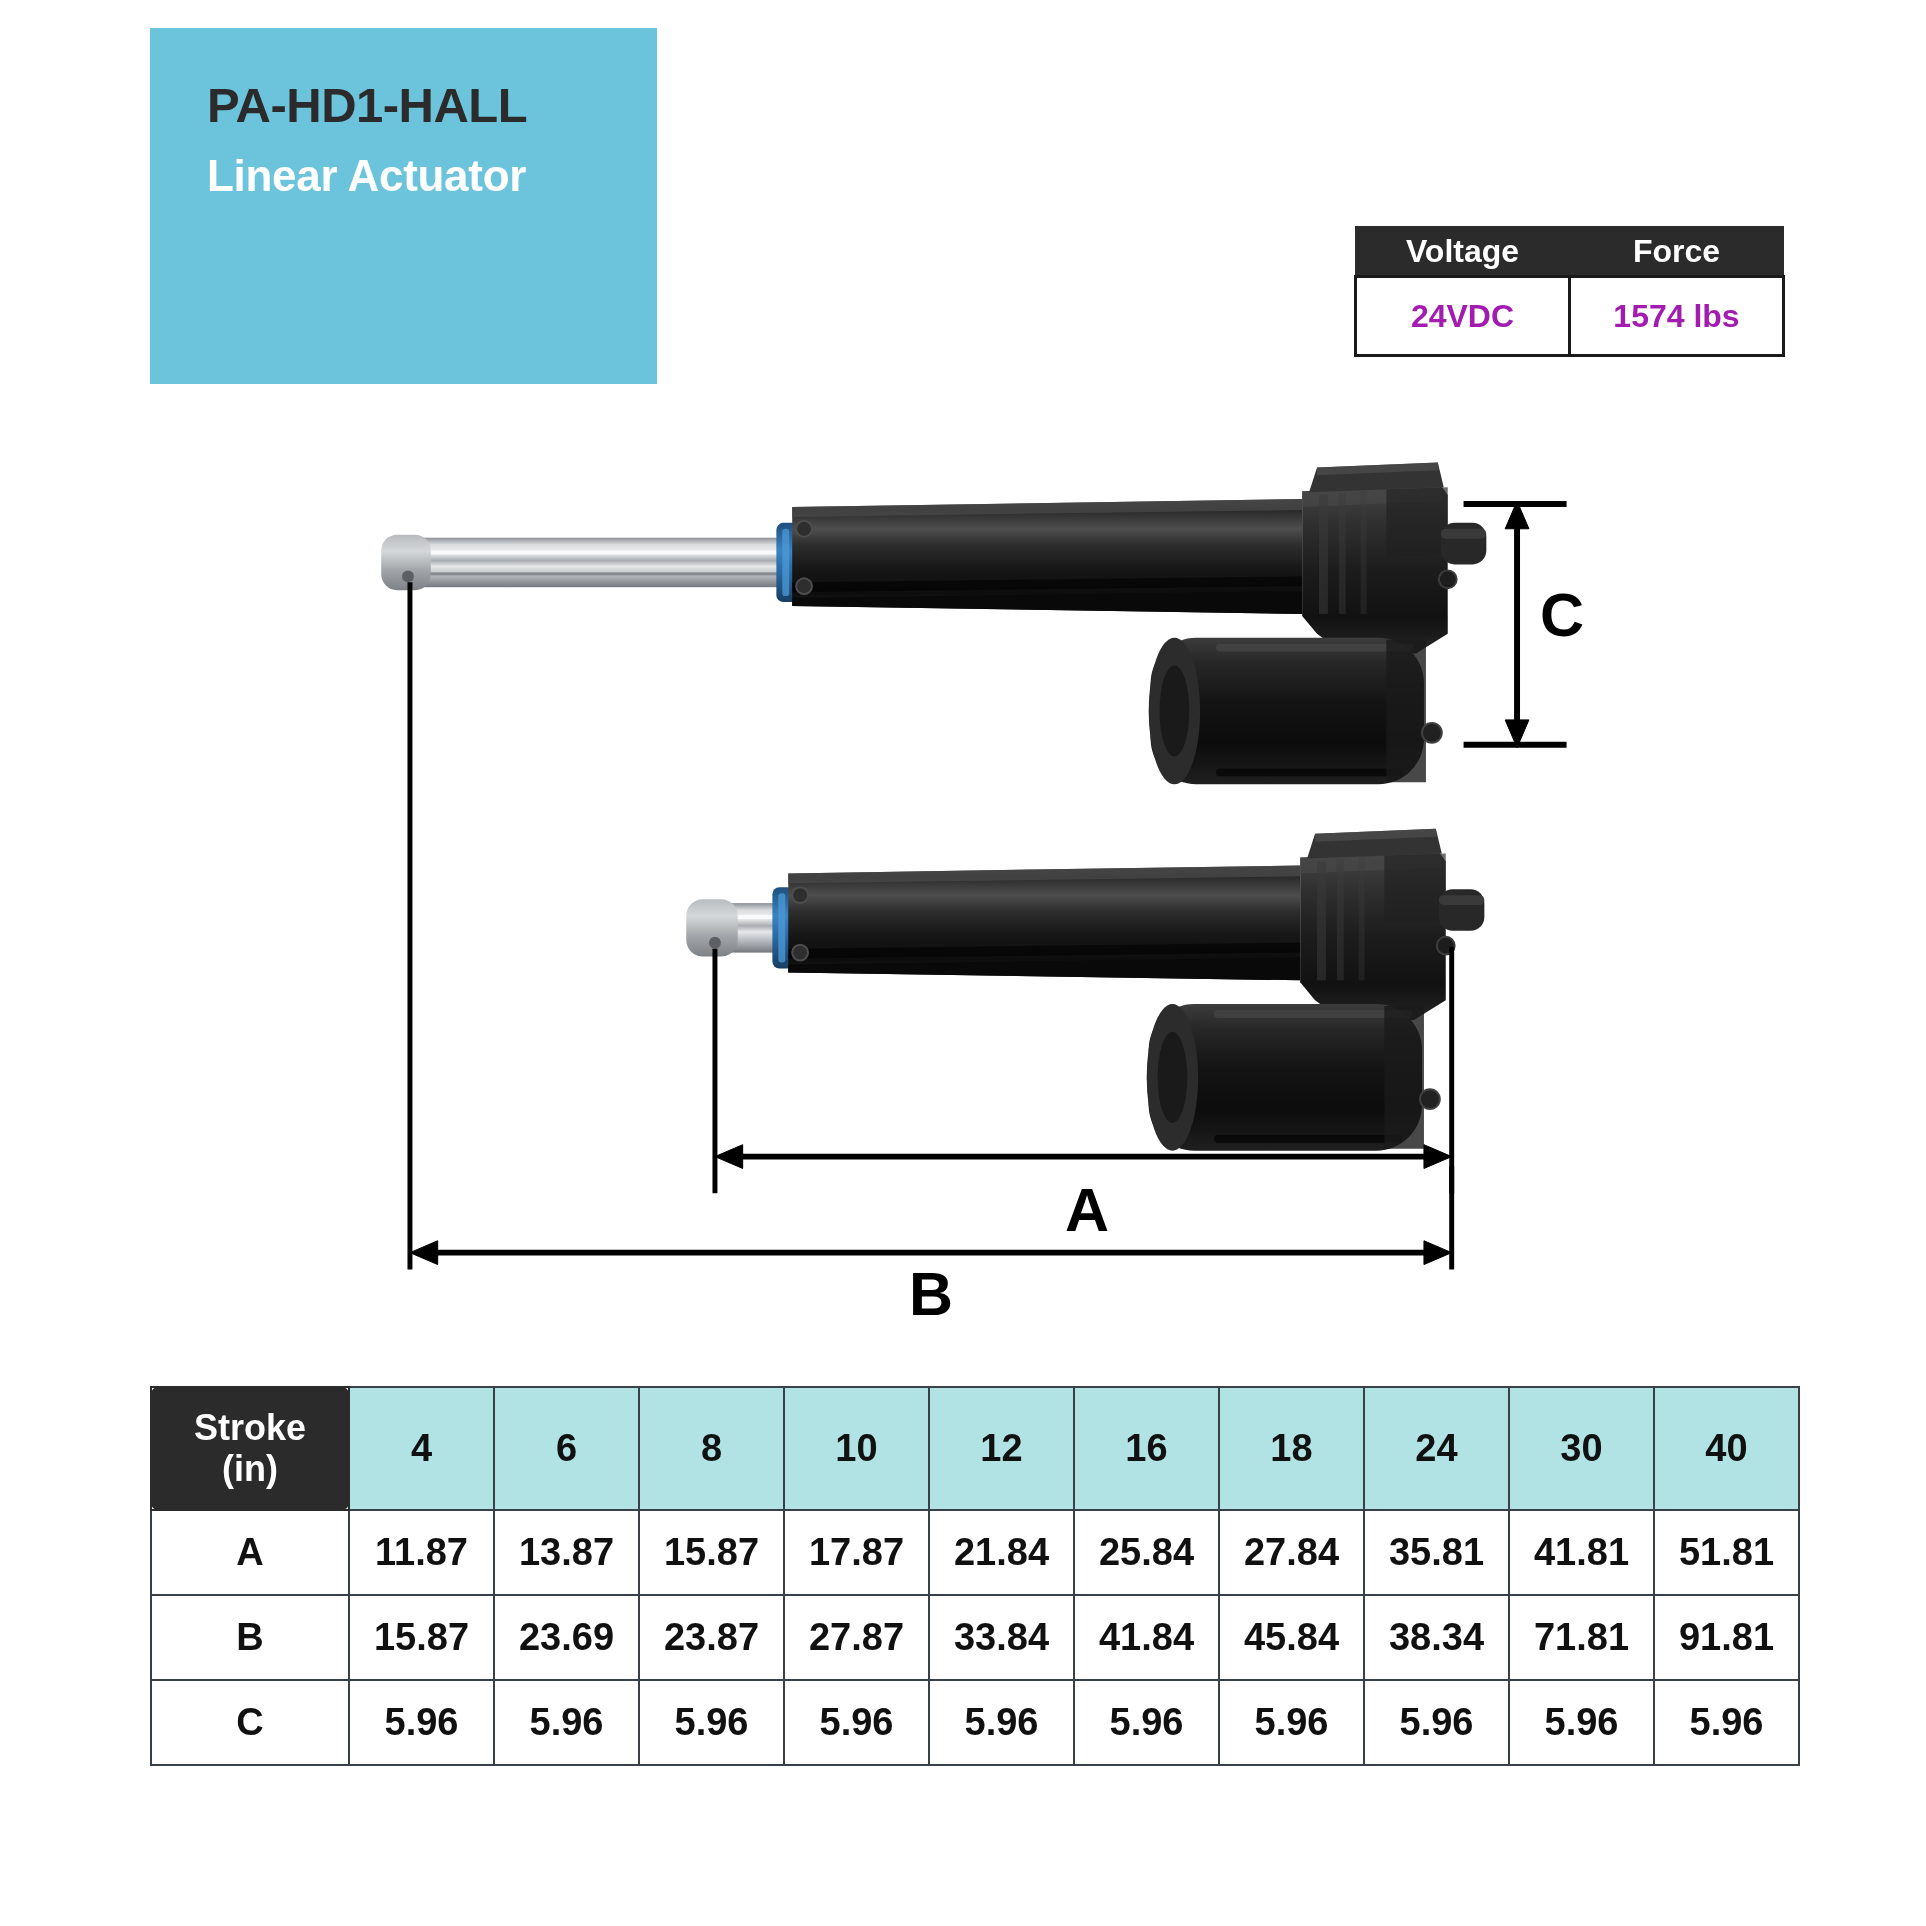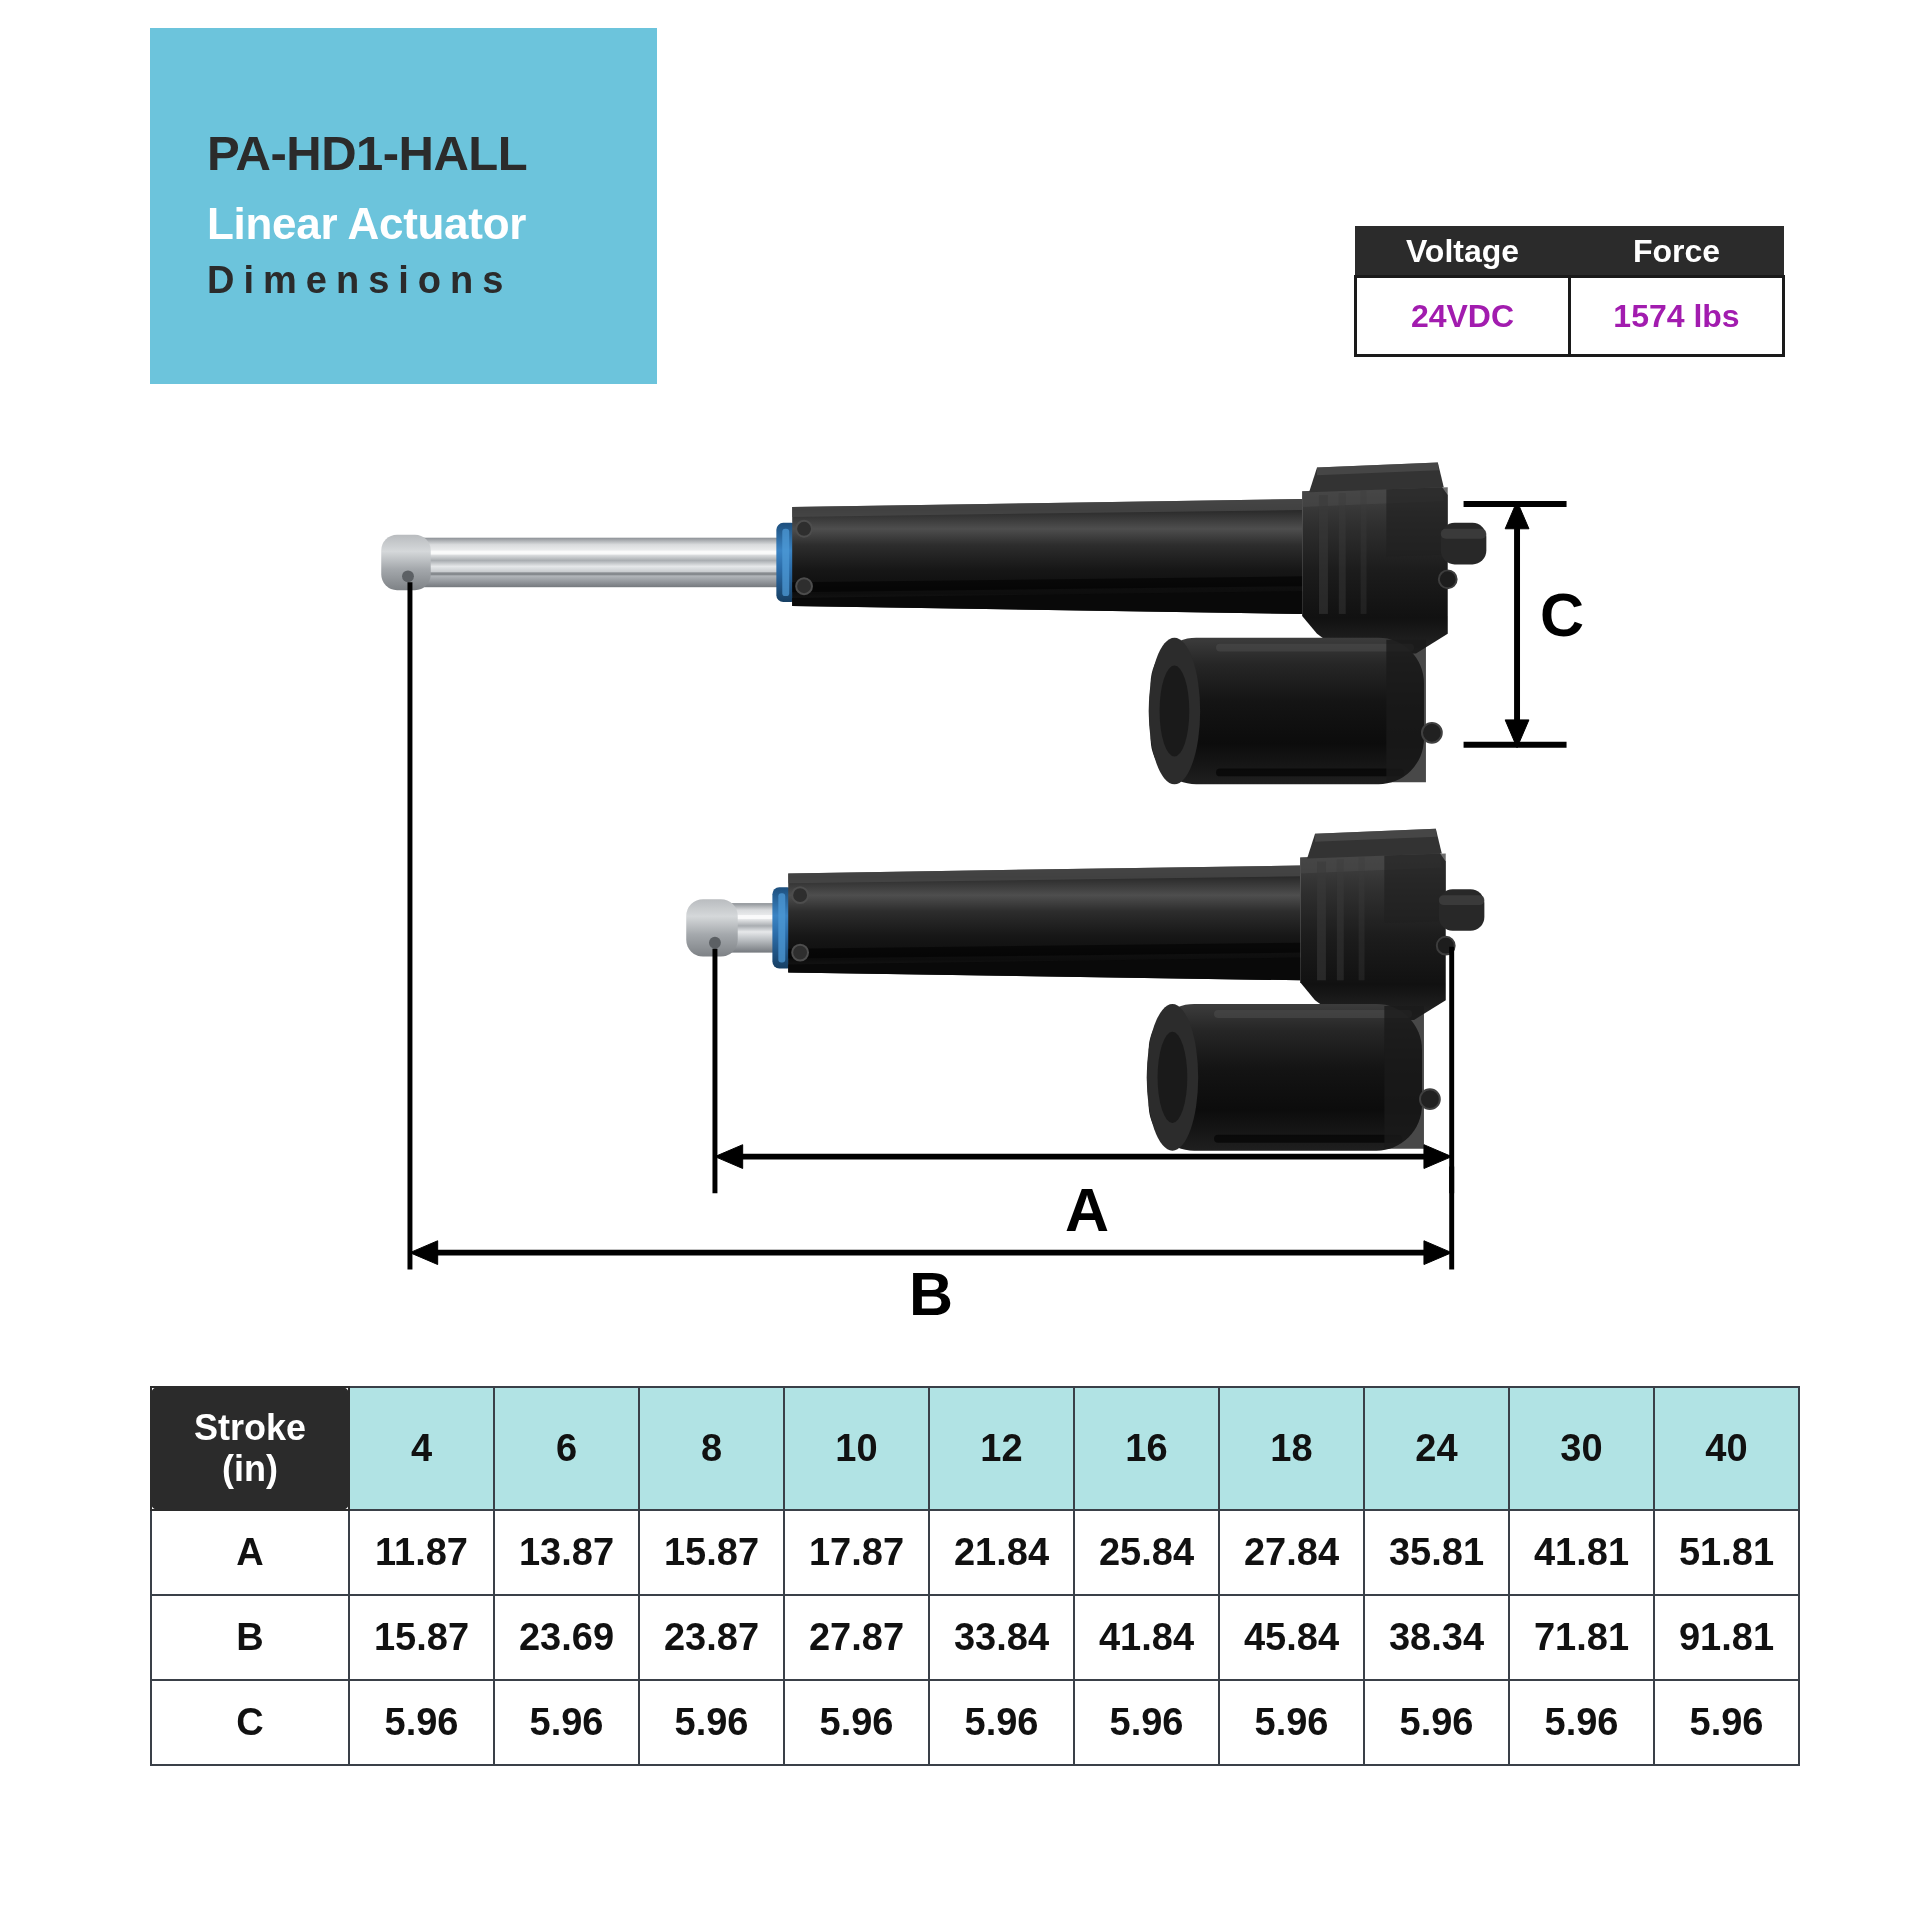--- a/index.html
+++ b/index.html
@@ -17,21 +17,21 @@
 
   
   #header-badge {
     position: absolute;
     left: 150px;
     top: 28px;
     width: 507px;
     height: 356px;
     background: #6cc4dc;
     box-sizing: border-box;
-    padding: 99px 0 0 57px;
+    padding: 51px 0 0 57px;
   }
   #model-name {
     font-size: 49px;
     font-weight: bold;
     color: #2b2b2b;
     line-height: 1.08;
     letter-spacing: -0.5px;
   }
   #product-type {
     font-size: 44px;
@@ -156,21 +156,20 @@
     height: 85px;
     font-family: "Liberation Sans Narrow", "Liberation Sans", sans-serif;
   }
 </style>
 </head>
 <body>
 
 <div id="header-badge">
   <div id="model-name">PA-HD1-HALL</div>
   <div id="product-type">Linear Actuator</div>
-  <div id="doc-subtitle">Dimensions</div>
 </div>
 
 <table id="spec-table">
   <thead>
     <tr>
       <th>Voltage</th>
       <th>Force</th>
     </tr>
   </thead>
   <tbody>

